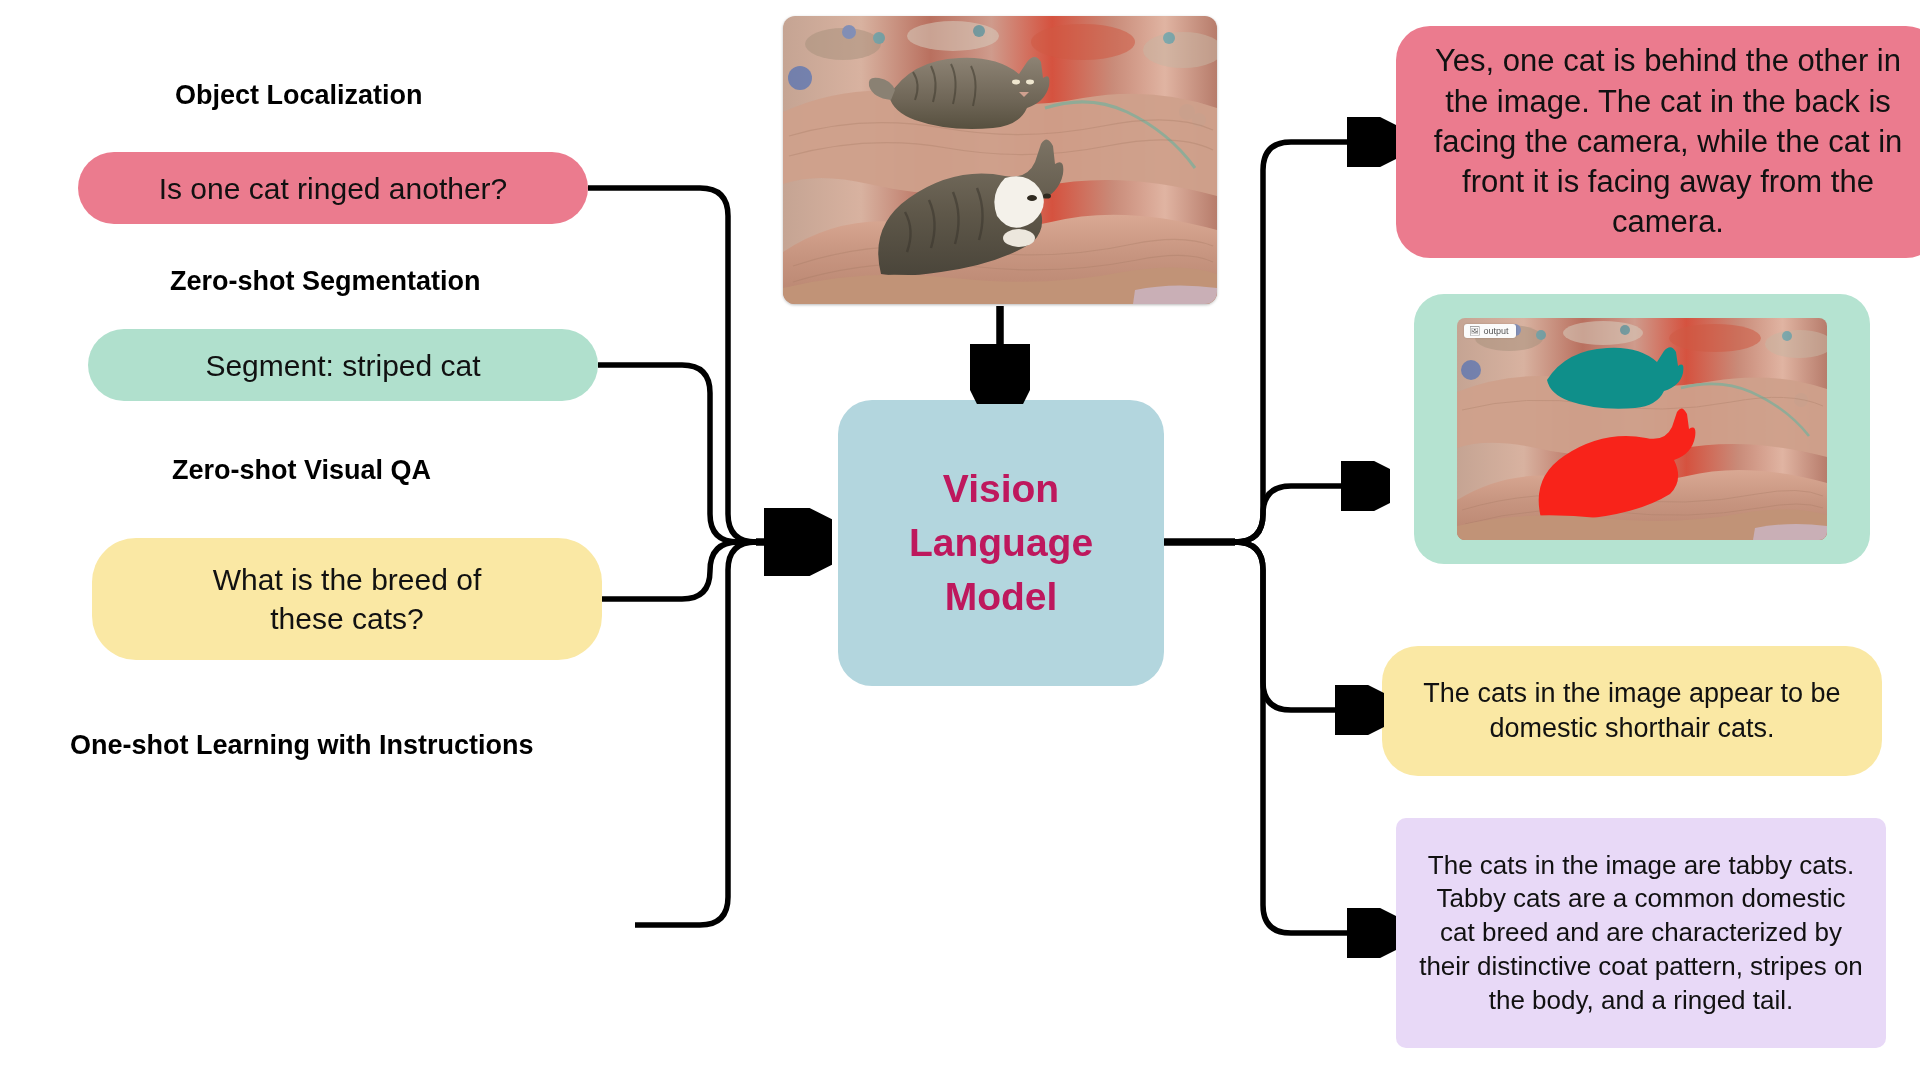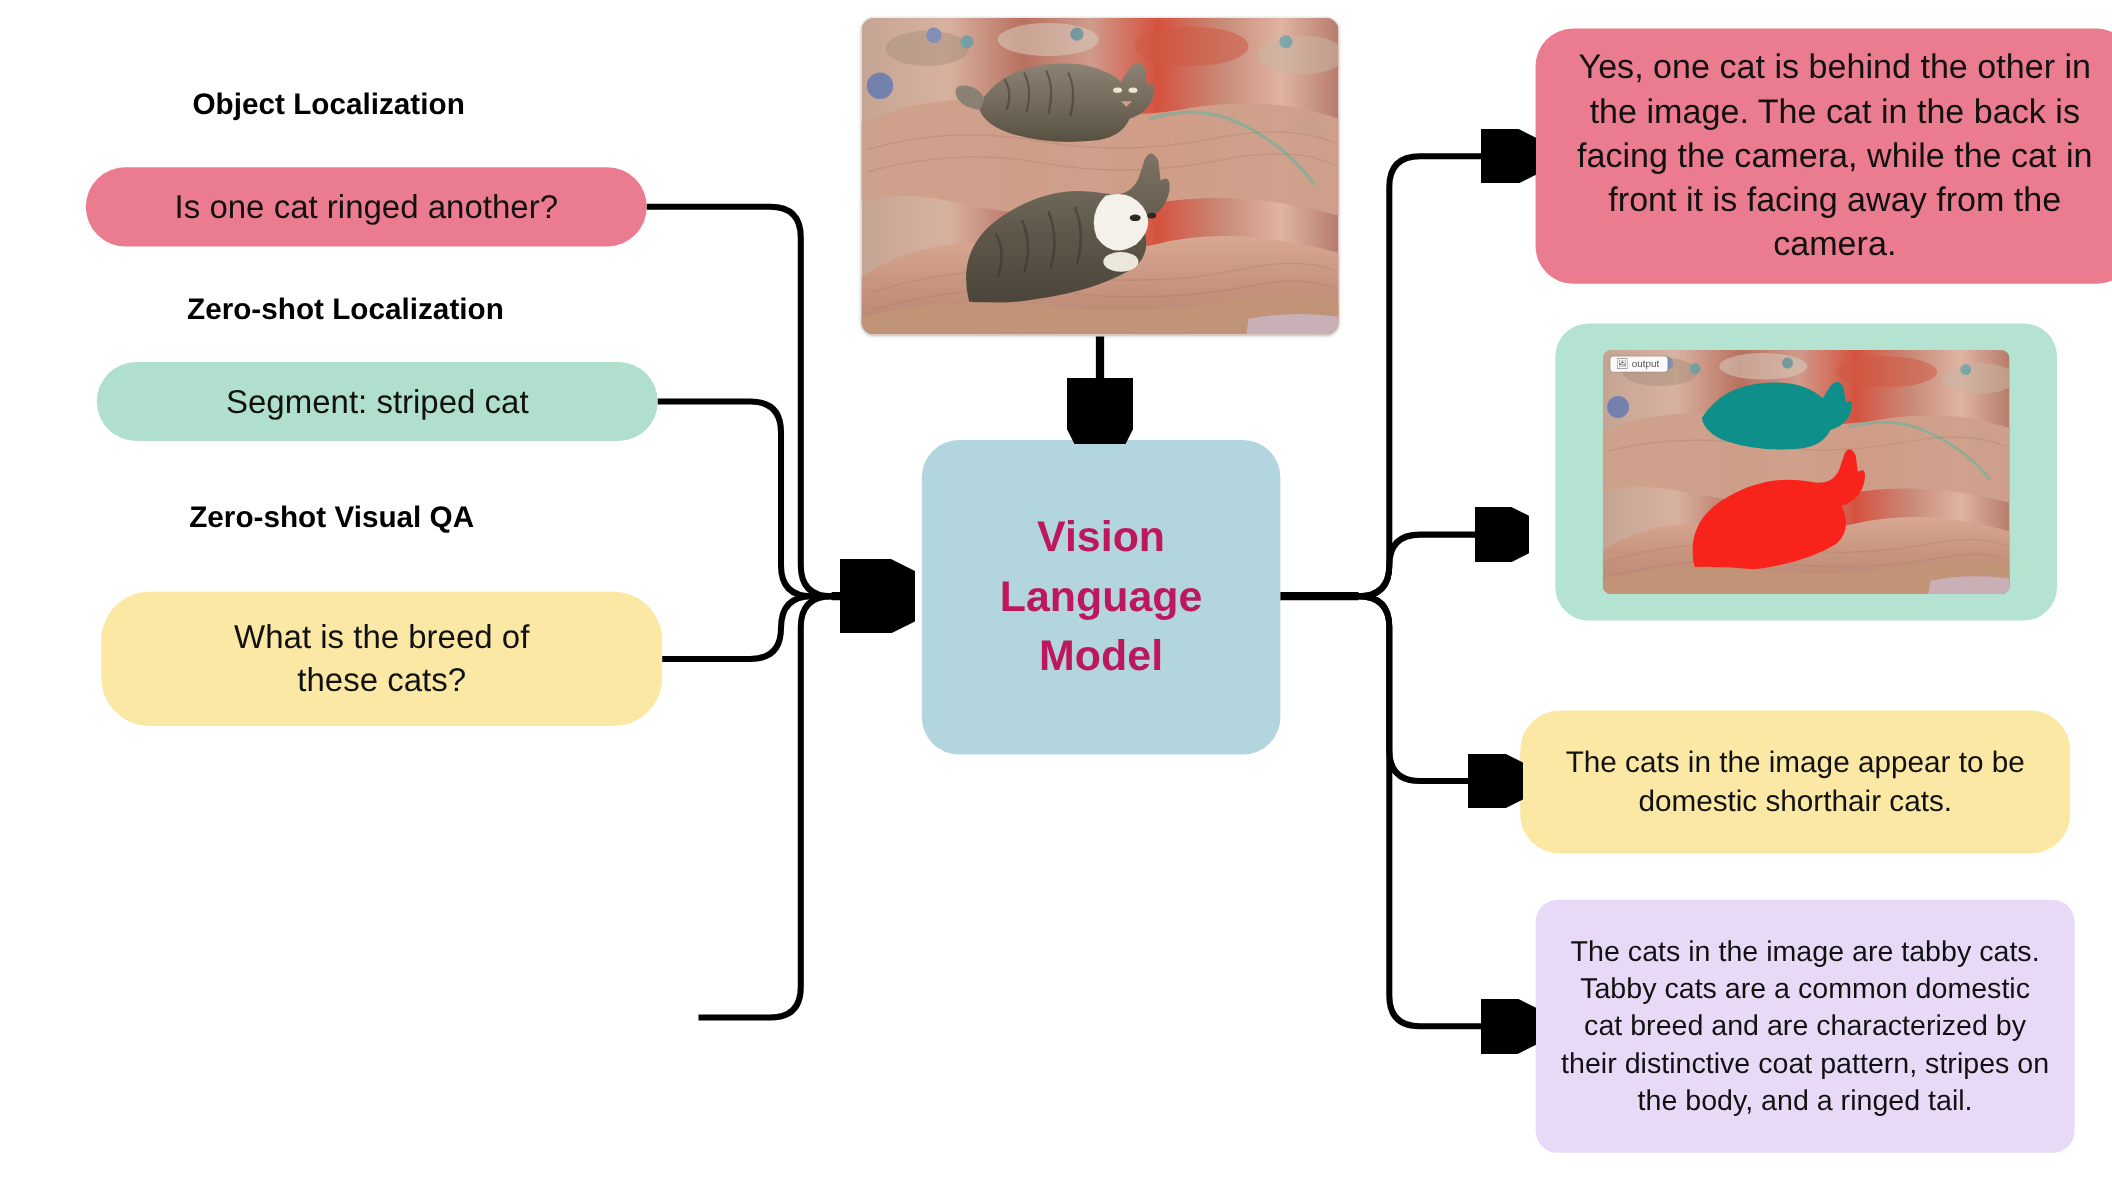--- a/index.html
+++ b/index.html
@@ -113,40 +113,41 @@
     display: flex; align-items: center; gap: 3px;
     box-shadow: 0 0 2px rgba(0,0,0,.18);
   }
   #out-vqa {
     left: 1382px; top: 646px; width: 500px; height: 130px;
     background: #fae8a4; font-size: 27px; border-radius: 36px;
     padding: 10px 24px;
   }
   #out-oneshot {
     left: 1396px; top: 818px; width: 490px; height: 230px;
-    background: #e8d9f7; font-size: 26px; border-radius: 20px;
+    background: #e8d9f7; font-size: 26px; border-radius: 10px;
     padding: 10px 20px;
   }
 
   svg.wires {
     position: absolute;
     left: 0; top: 0; width: 1920px; height: 1080px;
     pointer-events: none;
   }
   svg.wires path { fill: none; stroke: #000; stroke-width: 5.5; }
   svg.wires path.thick { stroke-width: 7.5; }
 </style>
 </head>
 <body>
 
 <div id="stage">
 
   <div class="sec-title" id="title-localization">Object Localization</div>
-  <div class="sec-title" id="title-segmentation">Zero-shot Localization</div>
+  <div class="sec-title" id="title-segmentation">Zero-shot Segmentation</div>
   <div class="sec-title" id="title-vqa">Zero-shot Visual QA</div>
+  <div class="sec-title" id="title-oneshot">One-shot Learning with Instructions</div>
 
   <div class="bubble" id="prompt-localization">Is one cat ringed another?</div>
   <div class="bubble" id="prompt-vqa">What is the breed of
 these cats?</div>
   <div class="bubble" id="prompt-segmentation">Segment: striped cat</div>
 
   <div id="input-image">
     <svg viewBox="0 0 434 288" width="434" height="288" preserveAspectRatio="none">
       <defs>
         <linearGradient id="bgTop" x1="0" y1="0" x2="1" y2="0">

